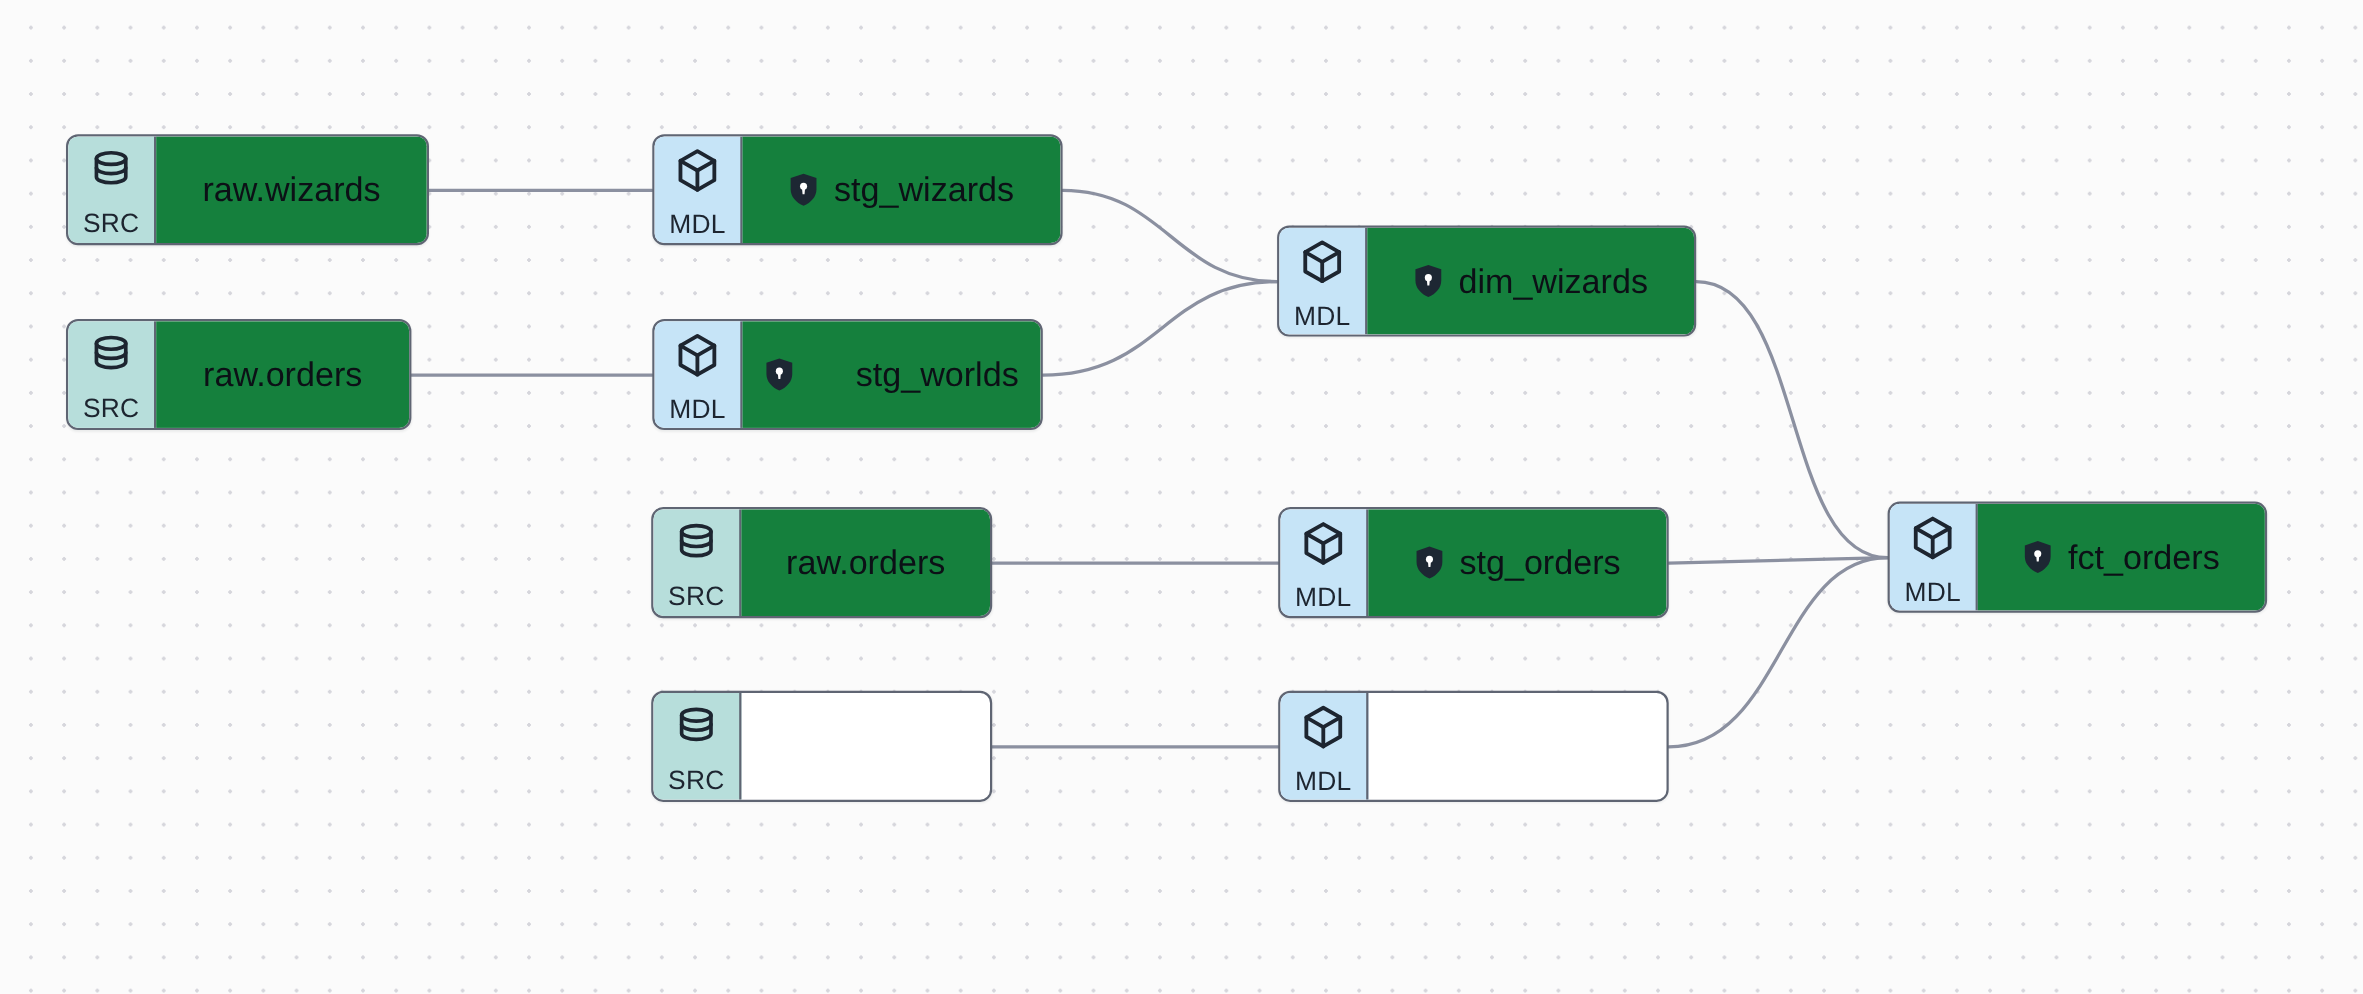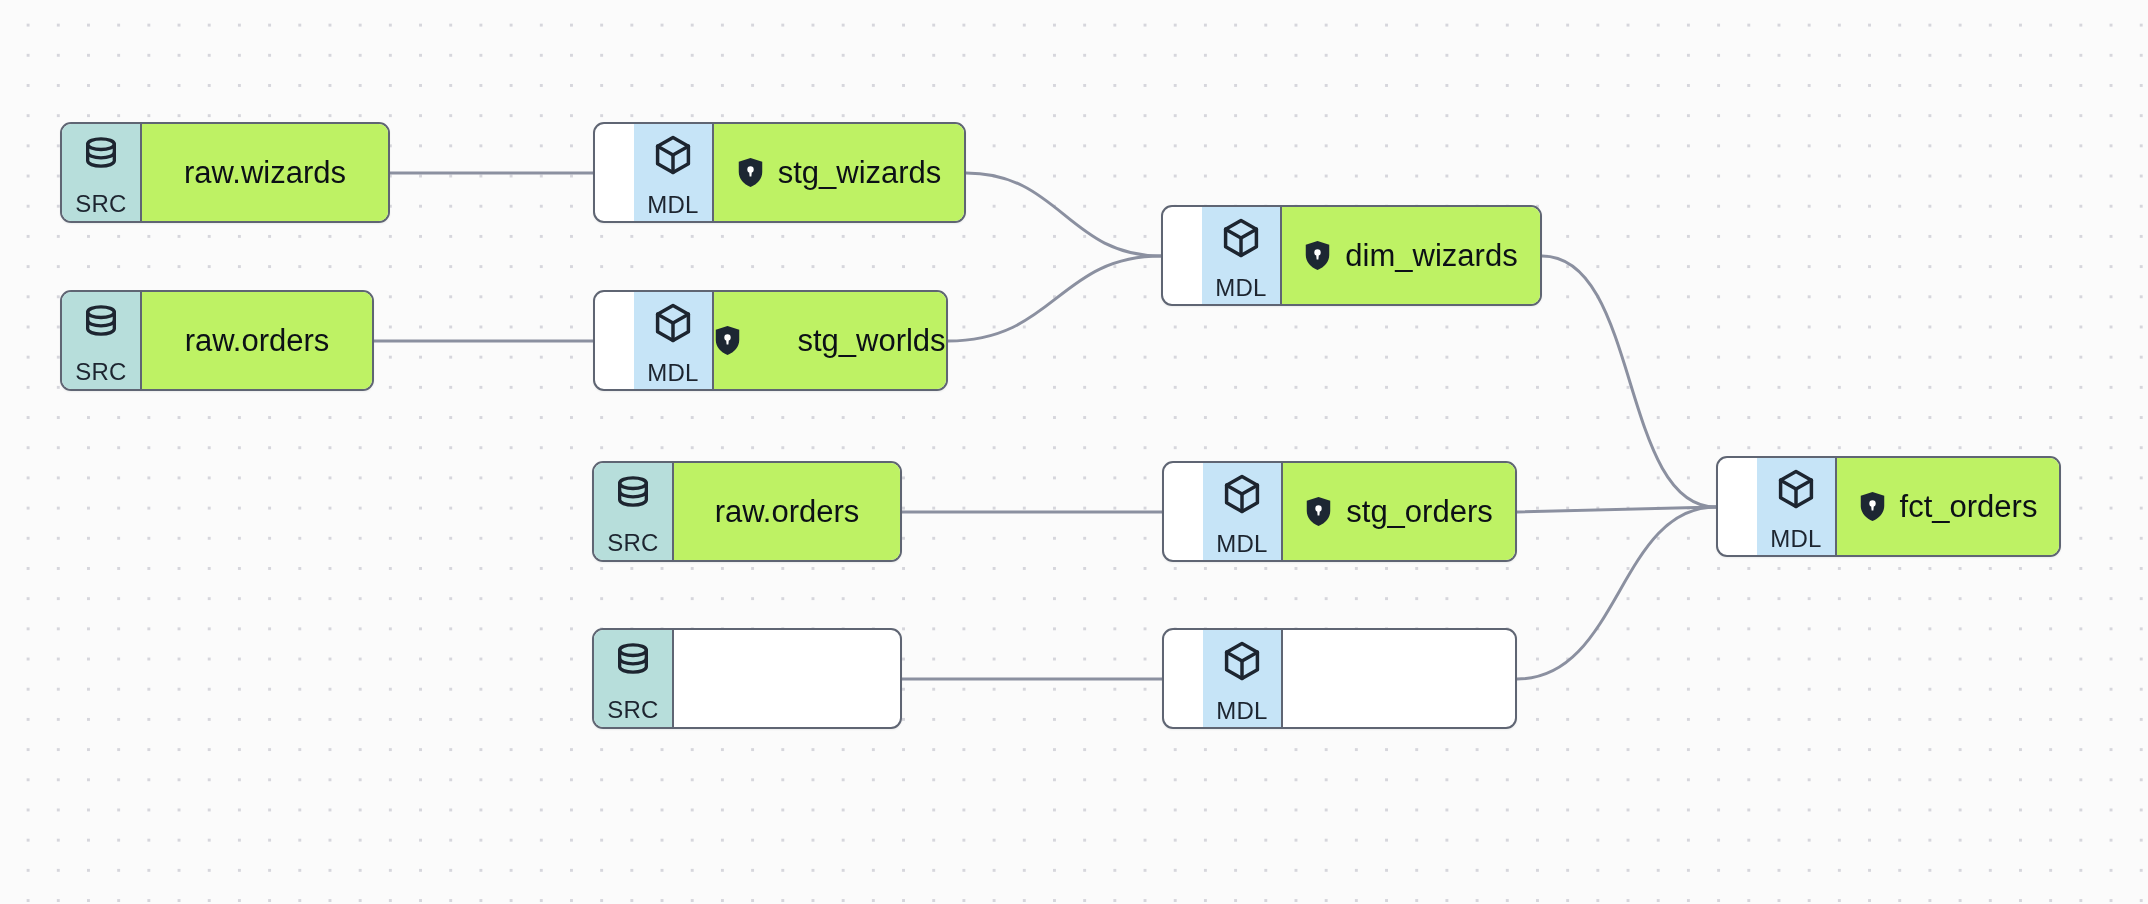--- a/index.html
+++ b/index.html
@@ -53,40 +53,40 @@
     flex: 0 0 80px;
     display: flex;
     flex-direction: column;
     align-items: center;
     justify-content: center;
     gap: 16px;
     border-right: 2.5px solid #5f6573;
     padding-top: 4px;
   }
   .badge.src { background: #b7dedb; }
-  .badge.mdl { background: #c6e4f7; margin-left: 39px; }
+  .badge.mdl { background: #c6e4f7; }
   .badge-icon {
     display: block;
     line-height: 0;
   }
   .badge-label {
     font-size: 24px;
     line-height: 1;
     color: #1d2530;
     letter-spacing: 0.2px;
     font-family: "Liberation Sans", sans-serif;
   }
   .body {
     flex: 1 1 auto;
     display: flex;
     align-items: center;
     justify-content: center;
     gap: 14px;
     padding: 0 22px;
-    background: #bef264;
+    background: #15803d;
     min-width: 0;
   }
   .lock-icon {
     flex: 0 0 auto;
     display: block;
     line-height: 0;
   }
   .node-label {
     font-size: 31px;
     color: #0c1016;

